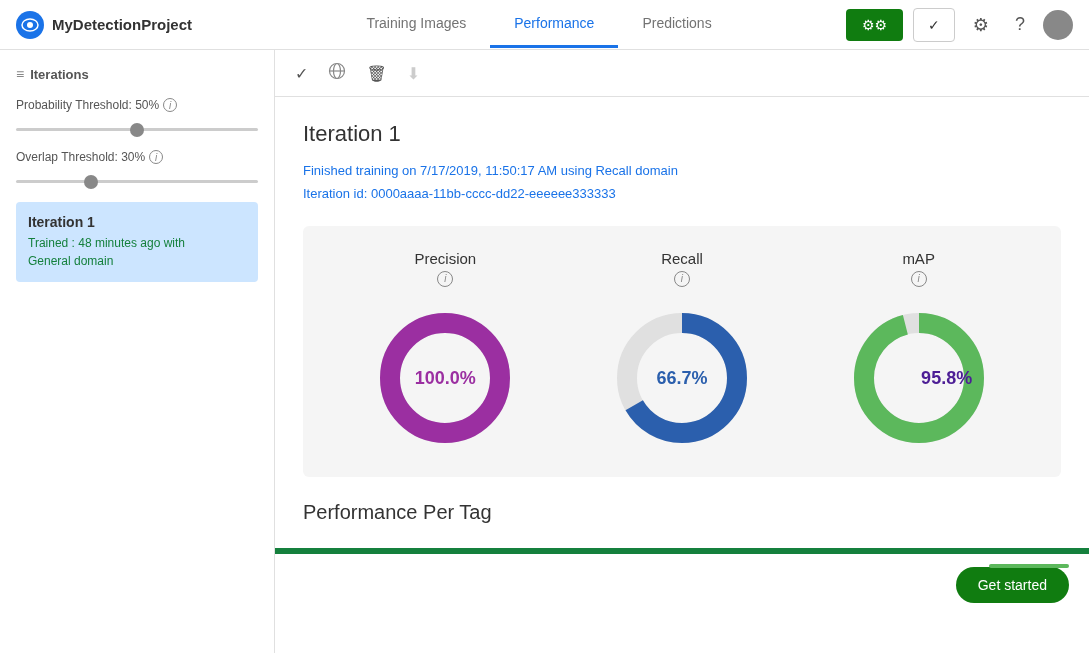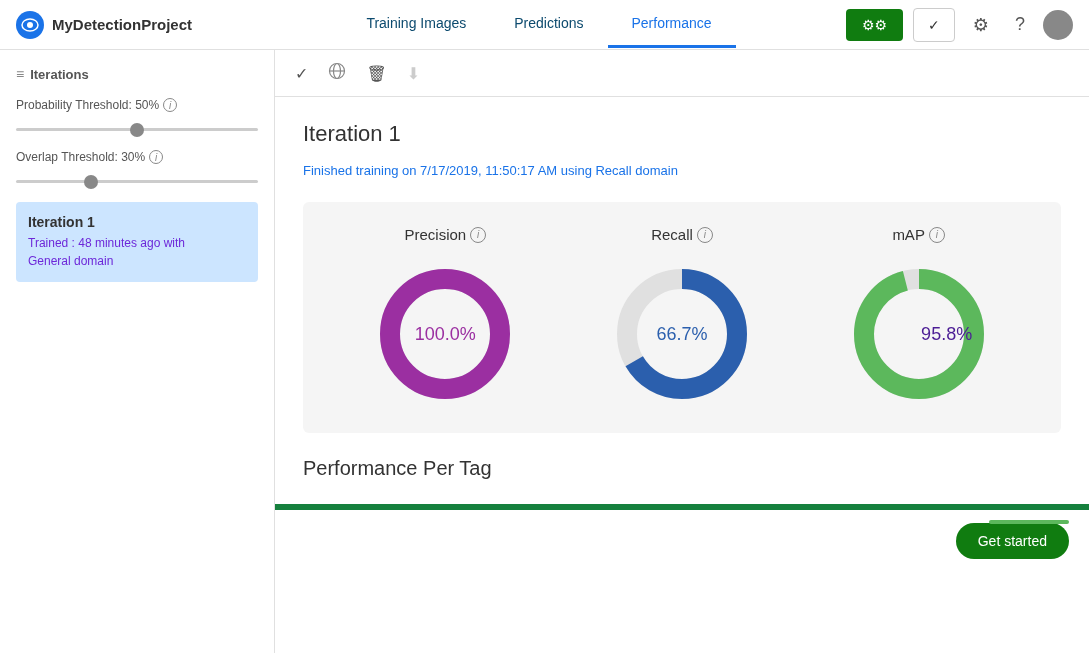--- a/index.html
+++ b/index.html
@@ -25,21 +25,21 @@
       background: #1a73e8;
       border-radius: 50%;
       display: flex; align-items: center; justify-content: center;
       color: white; font-size: 16px;
     }
     .header-title { font-size: 15px; font-weight: 600; color: #333; }
     .nav-tabs { display: flex; gap: 0; flex: 1; justify-content: center; }
     .nav-tab {
       padding: 14px 24px;
       font-size: 14px;
-      color: #0c4a6e;
+      color: #737373;
       cursor: pointer;
       border-bottom: 3px solid transparent;
       text-decoration: none;
     }
     .nav-tab.active { color: #1a73e8; border-bottom: 3px solid #1a73e8; font-weight: 500; }
     .header-actions { display: flex; align-items: center; gap: 10px; margin-left: auto; }
     .btn-train {
       background: #107c10;
       color: white;
       border: none;
@@ -120,21 +120,21 @@
     }
 
     .iteration-card {
       margin-top: 16px;
       background: #cce5ff;
       border-radius: 4px;
       padding: 12px;
       cursor: pointer;
     }
     .iteration-card-title { font-size: 14px; font-weight: 600; color: #333; margin-bottom: 4px; }
-    .iteration-card-desc { font-size: 12px; color: #6d28d9; line-height: 1.5; }
+    .iteration-card-desc { font-size: 12px; color: #15803d; line-height: 1.5; }
 
     
     .content {
       flex: 1;
       overflow-y: auto;
       padding: 0;
     }
     .toolbar {
       display: flex;
       align-items: center;
@@ -158,37 +158,37 @@
       border-radius: 6px;
       padding: 24px;
       display: flex;
       justify-content: space-around;
       align-items: center;
       margin-bottom: 24px;
     }
     .metric-item { text-align: center; }
     .metric-label {
       font-size: 15px; color: #333; margin-bottom: 16px;
-      display: flex; align-items: center; justify-content: center; gap: 4px;
+      display: flex; align-items: center; justify-content: center; gap: 4px; flex-direction: column;
     }
     .metric-label .info-icon {
       width: 16px; height: 16px;
       border: 1px solid #888; border-radius: 50%;
       display: inline-flex; align-items: center; justify-content: center;
       font-size: 10px; color: #888; font-style: italic; cursor: pointer;
     }
 
     
     .donut-wrapper { position: relative; width: 150px; height: 150px; }
     .donut-wrapper svg { width: 150px; height: 150px; }
     .donut-center {
       position: absolute;
       top: 50%; left: 50%;
       transform: translate(-50%, -50%);
-      font-size: 18px; font-weight: 400;
+      font-size: 18px; font-weight: 700;
     }
 
     .performance-per-tag {
       font-size: 20px; font-weight: 400; color: #333;
     }
     .btn-get-started {
       background: #107c10;
       color: white;
       border: none;
       border-radius: 20px;
@@ -206,22 +206,22 @@
       <svg width="18" height="14" viewBox="0 0 18 14" fill="none">
         <ellipse cx="9" cy="7" rx="8" ry="6" stroke="white" stroke-width="1.5" fill="none"></ellipse>
         <circle cx="9" cy="7" r="3" fill="white"></circle>
       </svg>
     </div>
     <span class="header-title">MyDetectionProject</span>
   </div>
 
   <nav class="nav-tabs">
     <a class="nav-tab">Training Images</a>
+    <a class="nav-tab active">Performance</a>
     <a class="nav-tab">Predictions</a>
-    <a class="nav-tab active">Performance</a>
   </nav>
 
   <div class="header-actions">
     <button class="btn-train">
       <span>⚙⚙</span>
     </button>
     <button class="btn-publish">
       <span>✓</span>
     </button>
     <button class="icon-btn">
@@ -280,20 +280,23 @@
       <span class="toolbar-icon disabled">⬇</span>
     </div>
 
     <div class="content-body">
       <div class="iteration-heading">Iteration 1</div>
 
       <div class="training-info">
         <div>
           <span>Finished training on </span><span class="bold">7/17/2019, 11:50:17 AM</span><span> using </span><span class="bold">Recall</span><span> domain</span>
         </div>
+        <div>
+          <span>Iteration id: </span><span class="bold">0000aaaa-11bb-cccc-dd22-eeeeee333333</span>
+        </div>
       </div>
 
       <div class="metrics-panel">
 
         <div class="metric-item">
           <div class="metric-label">
             <span>Precision</span>
             <span class="info-icon">i</span>
           </div>
           <div class="donut-wrapper">

